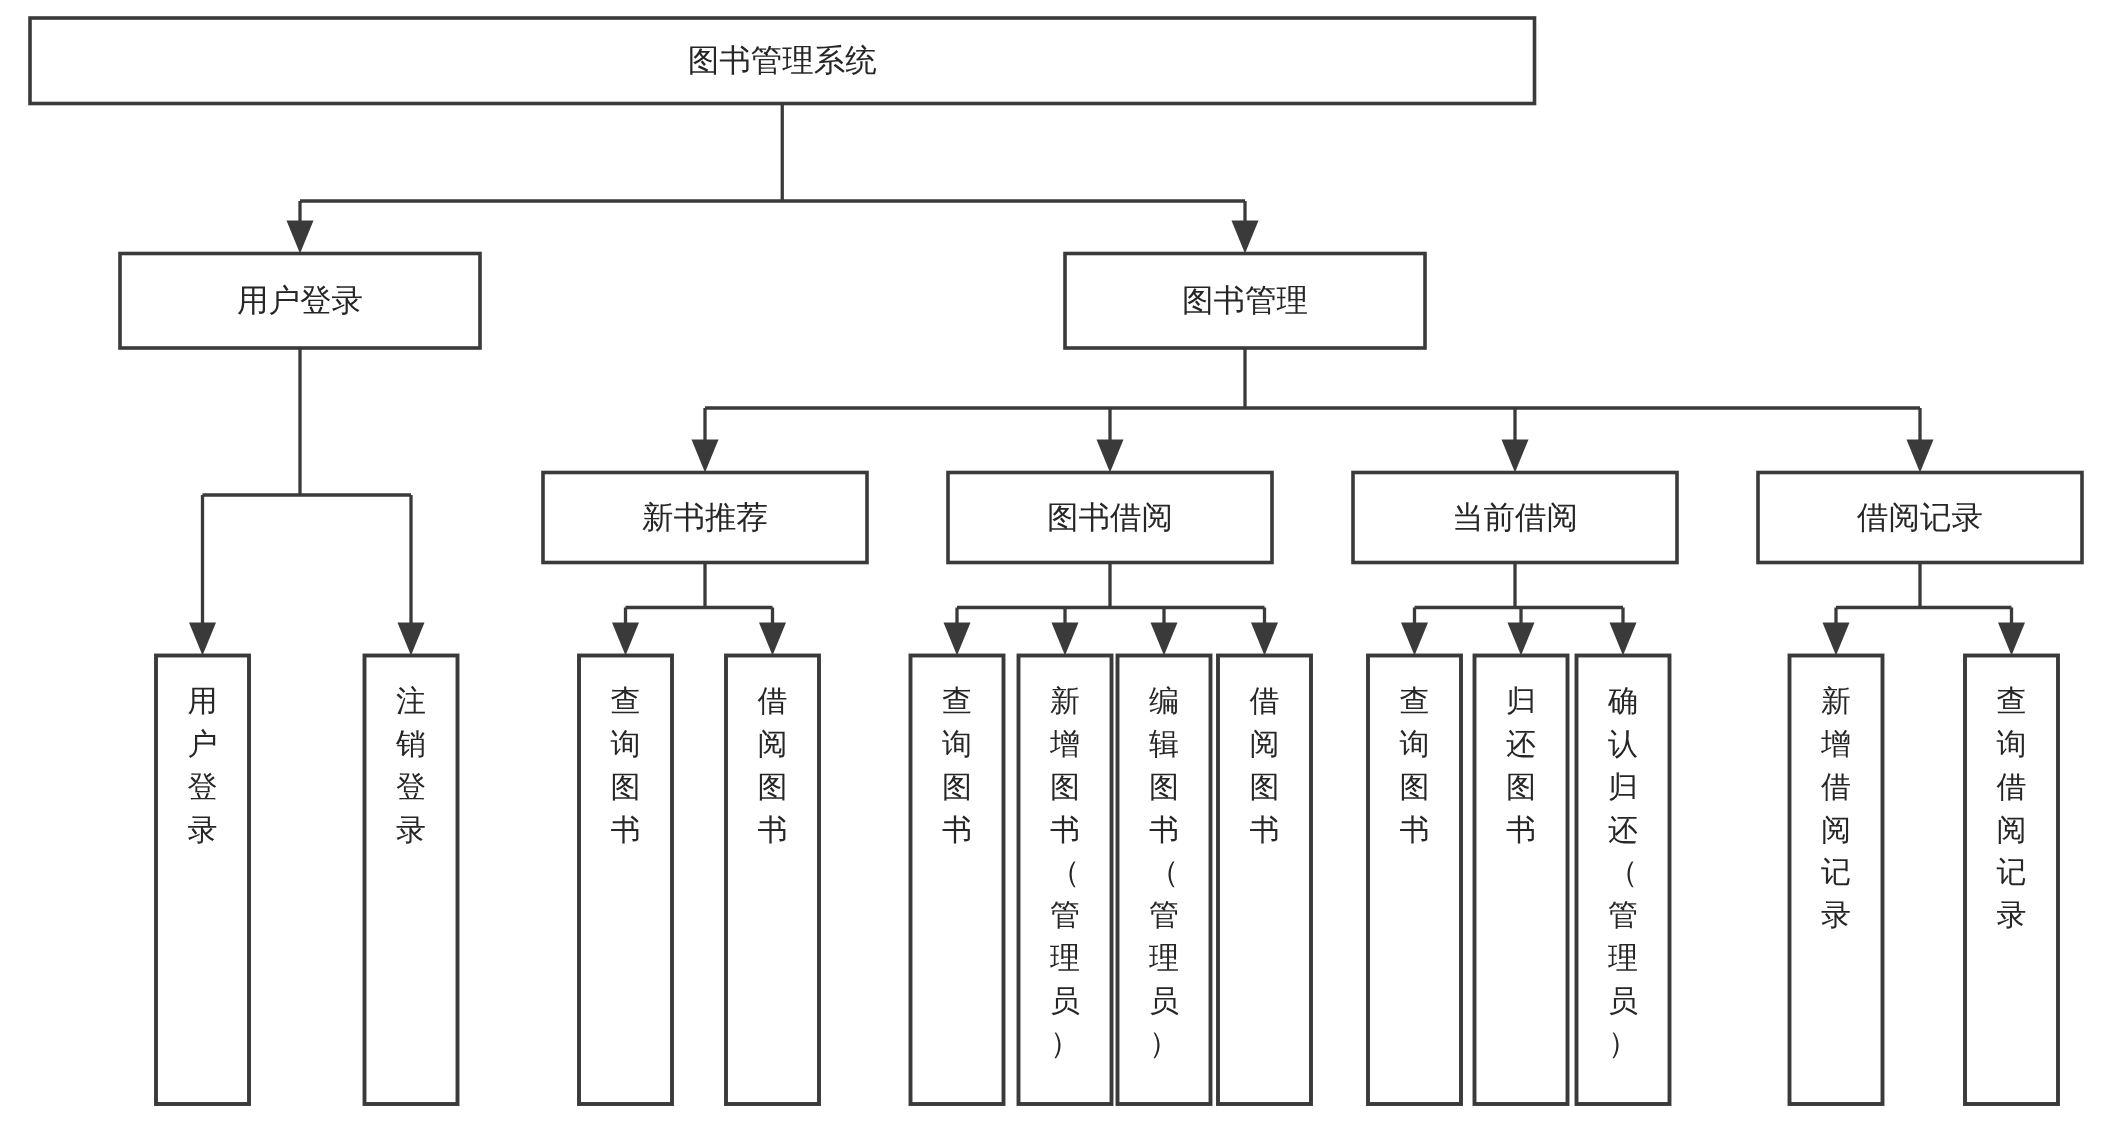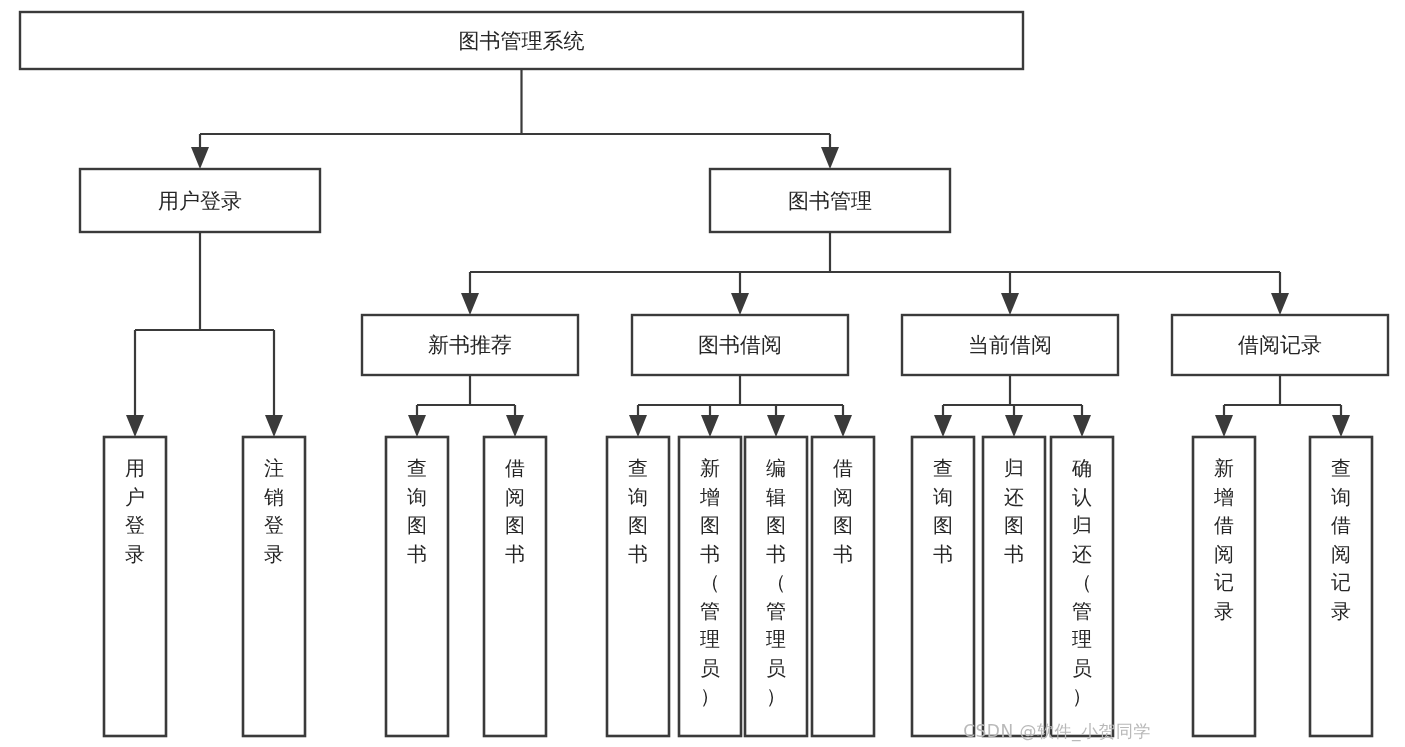--- a/index.html
+++ b/index.html
@@ -201,14 +201,13 @@
         <g>
           <rect x="1193" y="437" width="62" height="299" class="node-box leaf"></rect>
           <text x="1224" y="469.25" class="node-label vertical"><tspan x="1224" dy="0">新</tspan><tspan x="1224" dy="28.5">增</tspan><tspan x="1224" dy="28.5">借</tspan><tspan x="1224" dy="28.5">阅</tspan><tspan x="1224" dy="28.5">记</tspan><tspan x="1224" dy="28.5">录</tspan></text>
         </g>
         <g>
           <rect x="1310" y="437" width="62" height="299" class="node-box leaf"></rect>
           <text x="1341" y="469.25" class="node-label vertical"><tspan x="1341" dy="0">查</tspan><tspan x="1341" dy="28.5">询</tspan><tspan x="1341" dy="28.5">借</tspan><tspan x="1341" dy="28.5">阅</tspan><tspan x="1341" dy="28.5">记</tspan><tspan x="1341" dy="28.5">录</tspan></text>
         </g>
       </g>
   </svg>
-  <div class="watermark">CSDN @软件_小贺同学</div>
 </div>
 
 </body></html>

